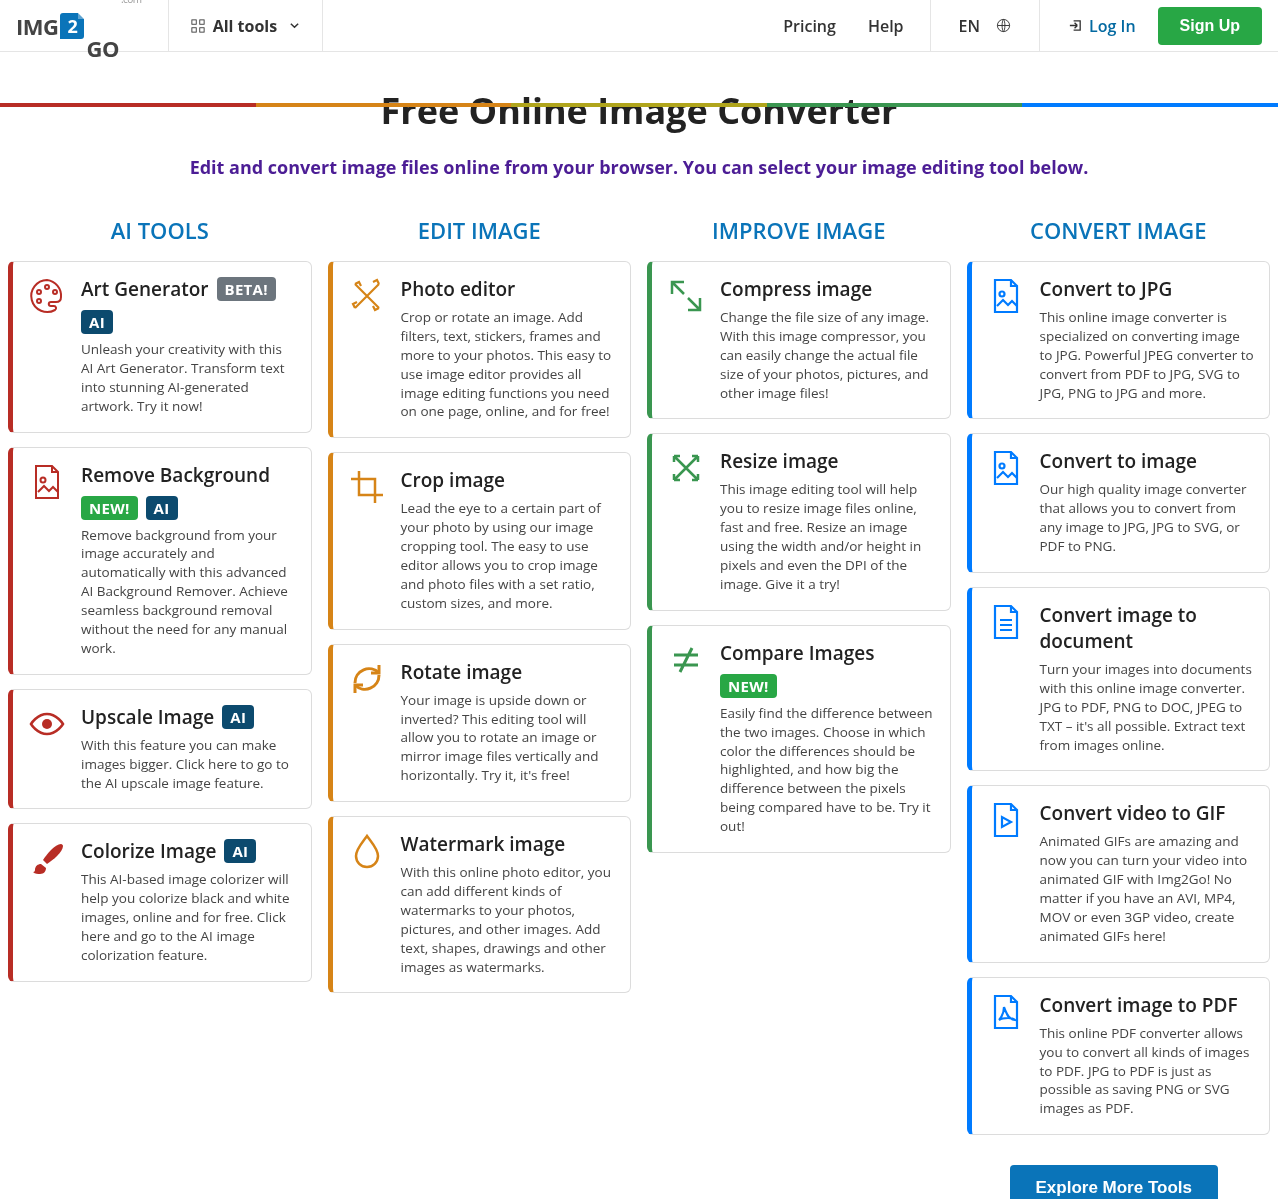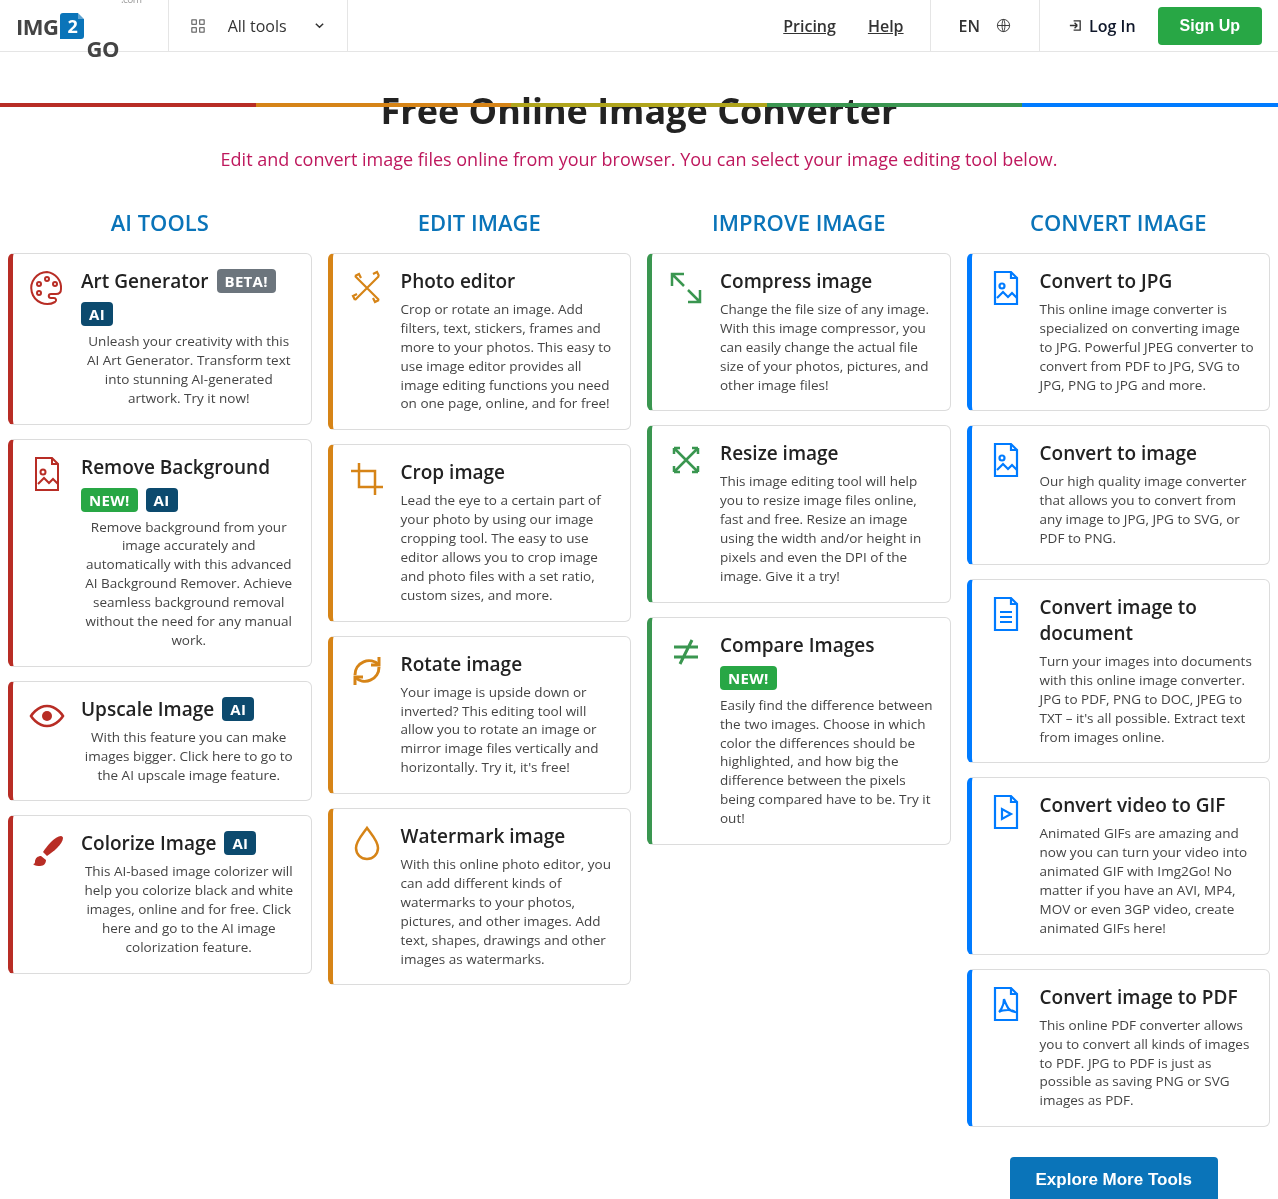--- a/index.html
+++ b/index.html
@@ -55,44 +55,44 @@
   }
   .logo-2::after {
     content:"";
     position:absolute; top:0; right:0;
     border-top:6px solid #fff; border-left:6px solid rgba(255,255,255,0.35);
     width:0;height:0;
   }
   .logo-go { color:#444;margin-top:45px; }
   .logo-com { font-size:10px; color:#999; font-weight:400; margin-left:2px; align-self:flex-start; margin-top:4px;}
   .all-tools {
-    display:flex; align-items:center; gap:23px;
+    display:flex; align-items:center; gap:8px;
     border-left:1px solid #e5e5e5;
     border-right:1px solid #e5e5e5;
     height:52px; padding:0 22px;
-    font-weight:400; color:#333; cursor:pointer;
+    font-weight:700; color:#333; cursor:pointer;
   }
   .grid-icon { width:14px; height:14px; }
   .chev { width:11px; height:11px; margin-left:4px; }
   .spacer { flex:1; }
-  .nav-link { color:#333; font-weight:600; padding:0 12px; cursor:pointer;text-decoration:underline; }
+  .nav-link { color:#333; font-weight:600; padding:0 12px; cursor:pointer; }
   .sep { width:1px; height:52px; background:#e5e5e5; margin:0 6px;}
   .lang { display:flex; align-items:center; gap:16px; font-weight:600; padding:0 14px; cursor:pointer;}
   .globe { width:15px; height:15px; }
-  .login { display:flex; align-items:center; gap:6px; color:#0f172a; font-weight:600; cursor:pointer; padding:0 14px;}
+  .login { display:flex; align-items:center; gap:6px; color:#0369a1; font-weight:600; cursor:pointer; padding:0 14px;}
   .login-icon { width:15px; height:15px; }
   .signup {
     background:#28a745; color:#fff; border:none;
     padding:10px 22px; border-radius:4px;
     font-size:16px; font-weight:600; cursor:pointer;
   }
   
   .hero { text-align:center; padding:30px 20px 18px; }
   .hero h1 { font-size:36px; font-weight:700; color:#222; }
-  .hero p  { margin-top:12px; font-size:18px; color:#be185d; }
+  .hero p  { margin-top:20px; font-size:18px; color:#4c1d95;font-weight:bold; }
   
   .columns {
     display:grid;
     grid-template-columns: repeat(4, 1fr);
     gap:0 8px;
     padding: 6px 4px 0;
   }
   .col-title {
     text-align:center;
     font-size:22px;
@@ -105,21 +105,21 @@
   .card {
     border:1px solid #dcdcdc;
     border-left:5px solid;
     border-radius:6px;
     padding:14px 14px 16px;
     display:flex;
     gap:14px;
     cursor:pointer;
     background:#fff;
   }
-  .card.ai      { border-left-color:#b82d25;text-align:center; }
+  .card.ai      { border-left-color:#b82d25; }
   .card.edit    { border-left-color:#d68417; }
   .card.improve { border-left-color:#3a9650; }
   .card.convert { border-left-color:#007bff; }
   .card .ico {
     flex:0 0 40px; height:40px;
     display:flex; align-items:center; justify-content:center;
   }
   .card.ai .ico svg { stroke:#b82d25; fill:none; }
   .card.edit .ico svg { stroke:#d68417; fill:none; }
   .card.improve .ico svg { stroke:#3a9650; fill:none; }

